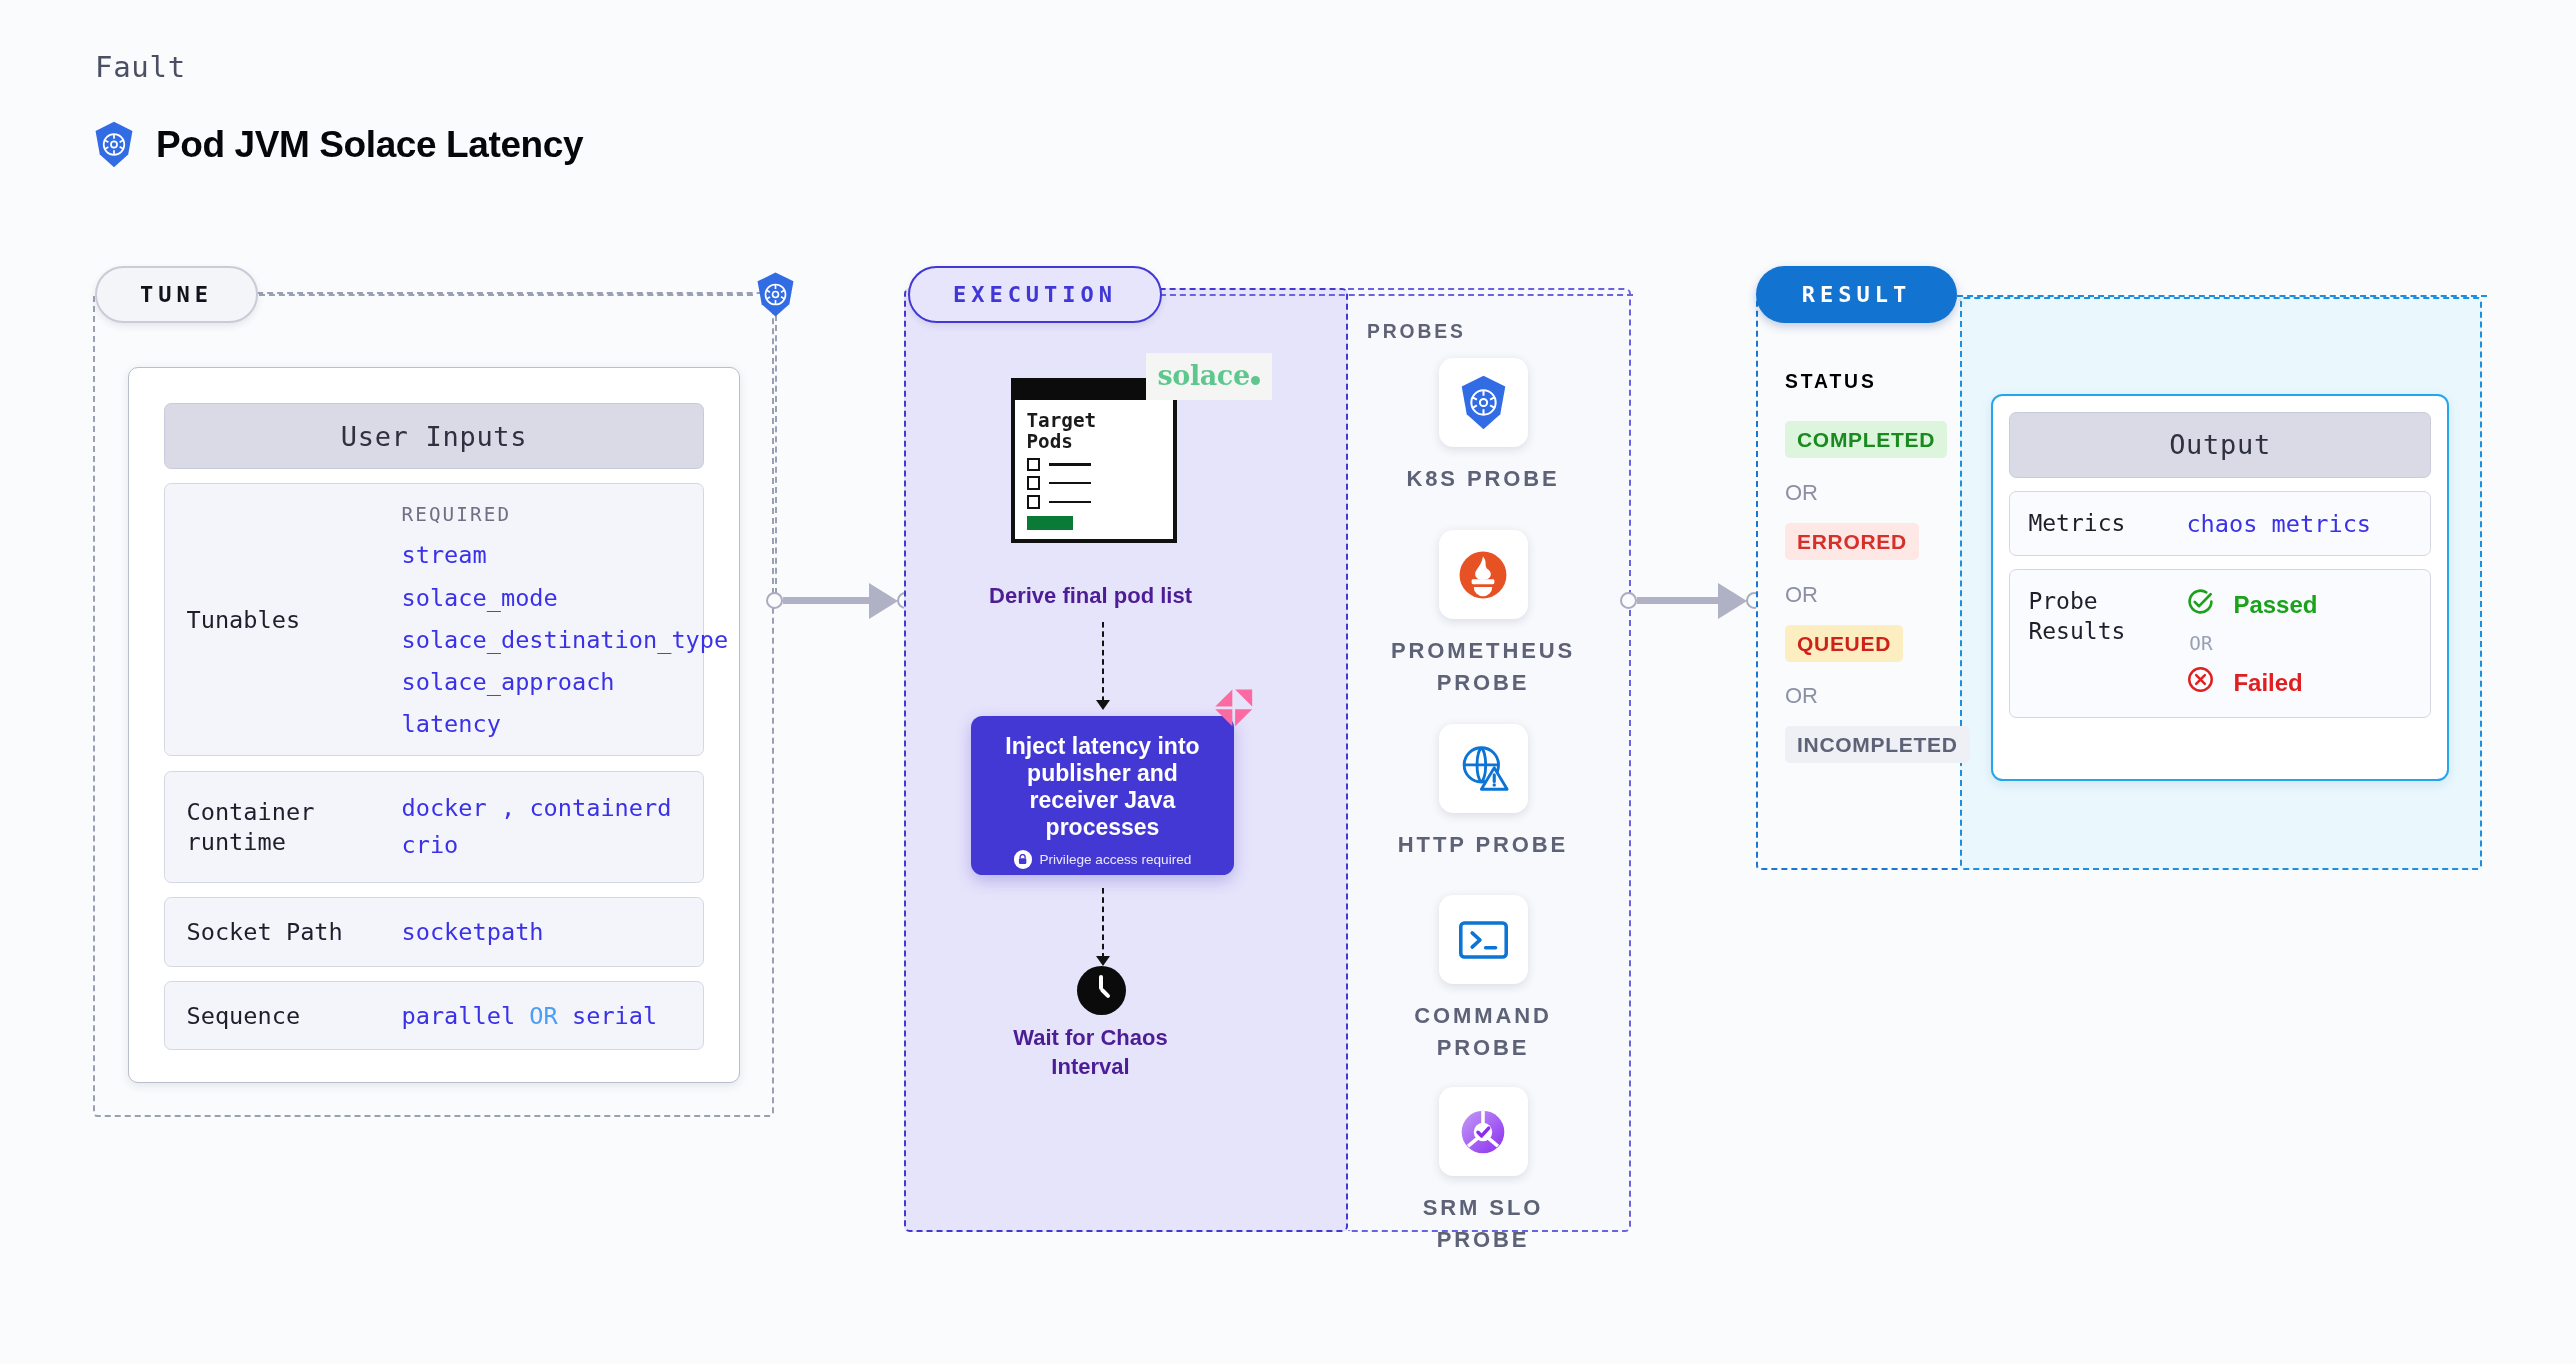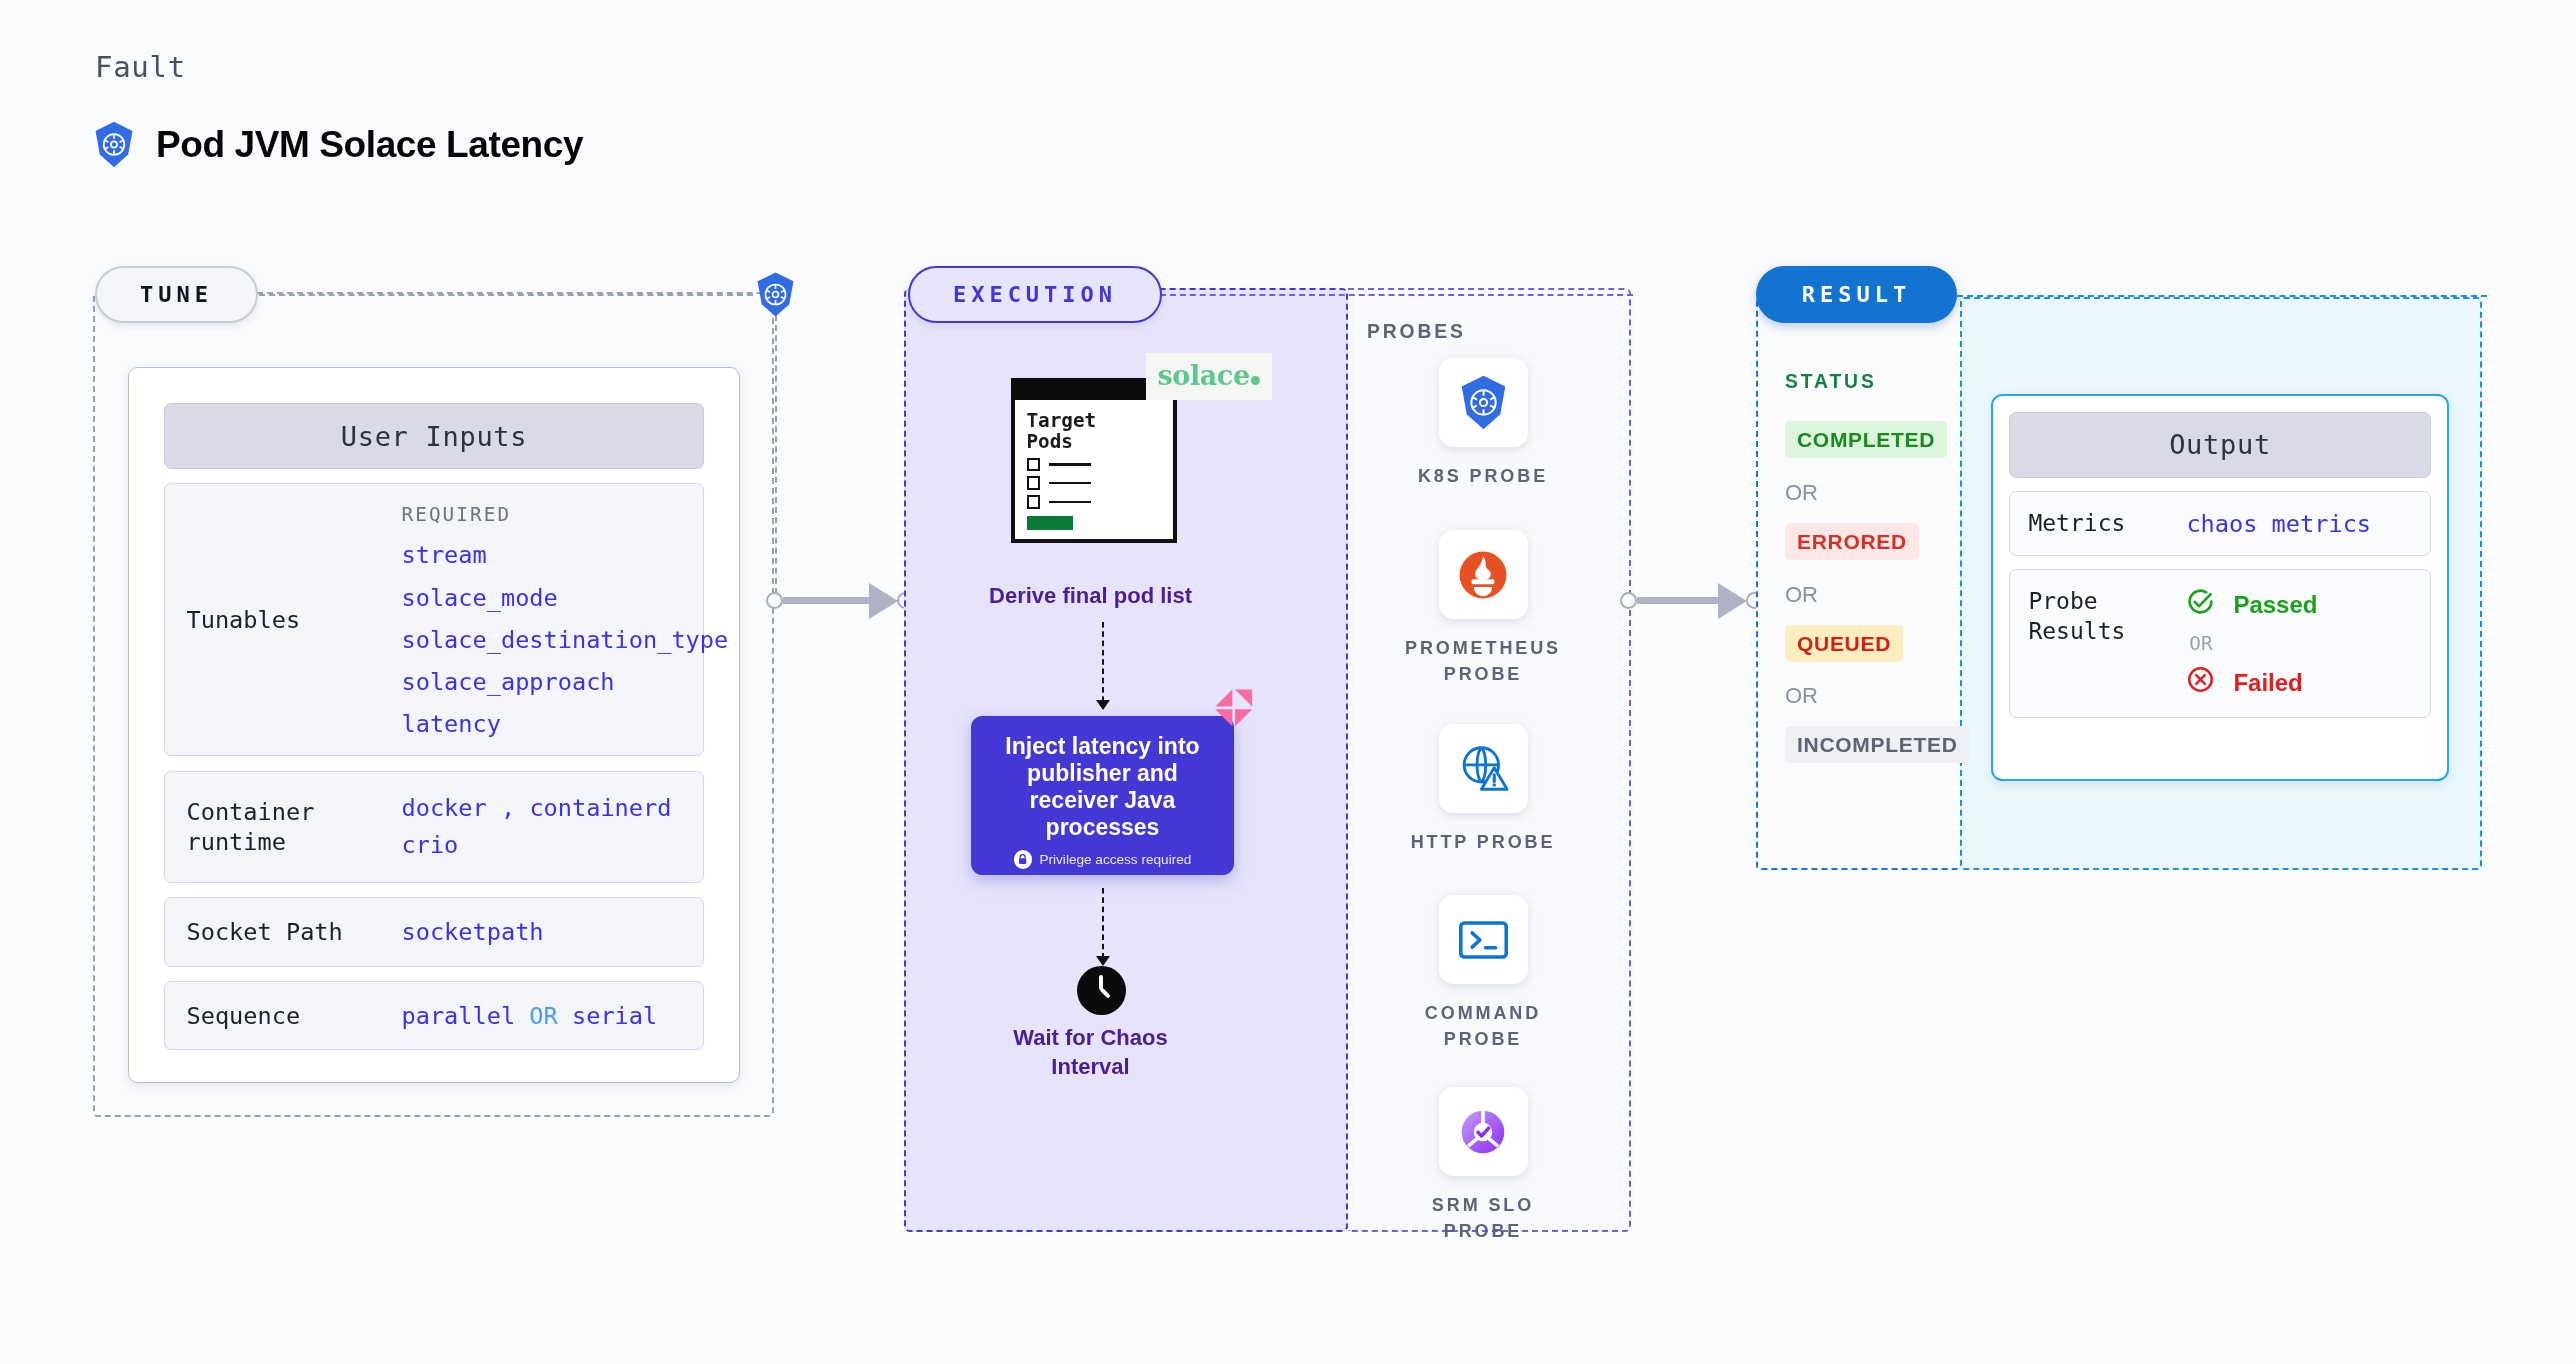--- a/index.html
+++ b/index.html
@@ -99,21 +99,21 @@
     font-size: 19.3px; color: #5d6276; letter-spacing: 2.9px; font-weight: bold;
   }
 
   .probe-item { position: absolute; width: 186px; text-align: center; left: 1390px; }
   .probe-tile {
     width: 89px; height: 89px; margin: 0 auto 15.8px; background: #fff;
     border-radius: 14.3px; box-shadow: 0 2.9px 10px rgba(40,50,90,.13);
     display: flex; align-items: center; justify-content: center;
   }
   .probe-label {
-    font-size: 18px; letter-spacing: 2.9px; color: #5d6276;
+    font-size: 22px; letter-spacing: 2.9px; color: #5d6276;
     font-weight: bold; line-height: 1.45;
   }
 
   
   #pods-doc { position: absolute; left: 1011px; top: 378px; width: 166px; height: 165px; }
   .doc-bar { height: 21.5px; background: #0c0c0c; }
   .doc-body { border: 4.3px solid #111; border-top: none; background:#fff; height: 143px; padding: 10px 11.5px 0; }
   .doc-title { font-family: "DejaVu Sans Mono", monospace; font-weight: bold; font-size: 19.3px; color:#1a1a1a; line-height: 1.12; }
   .doc-row { display: flex; align-items: center; gap: 8.6px; margin-top: 5px; }
   .doc-chk { width: 13.6px; height: 13.6px; border: 2.1px solid #111; }
@@ -178,21 +178,21 @@
     background: #1273d1; color: #ffffff; border: none;
     font-size: 22px; letter-spacing: 5px;
     box-shadow: 0 3.6px 10px rgba(20,60,130,.25);
   }
   #result-out-box {
     left: 1960px; top: 297px; width: 522px; height: 573px;
     border: 2.9px dashed #1d8fe0; border-radius: 4.3px; background: #eaf8fe;
   }
   .status-title {
     position: absolute; left: 1785px; top: 371px;
-    font-size: 19.3px; letter-spacing: 2.9px; color: #15803d; font-weight: bold;
+    font-size: 19.3px; letter-spacing: 2.9px; color: #000000; font-weight: bold;
   }
   .badge {
     position: absolute; left: 1785px; border-radius: 5px;
     font-size: 21px; font-weight: bold; letter-spacing: 0.7px;
     padding: 7.9px 12px; line-height: 1;
   }
   .or-text {
     position: absolute; left: 1785px; font-size: 22px; color: #8b90a4;
     font-family: "Liberation Sans", sans-serif;
   }

